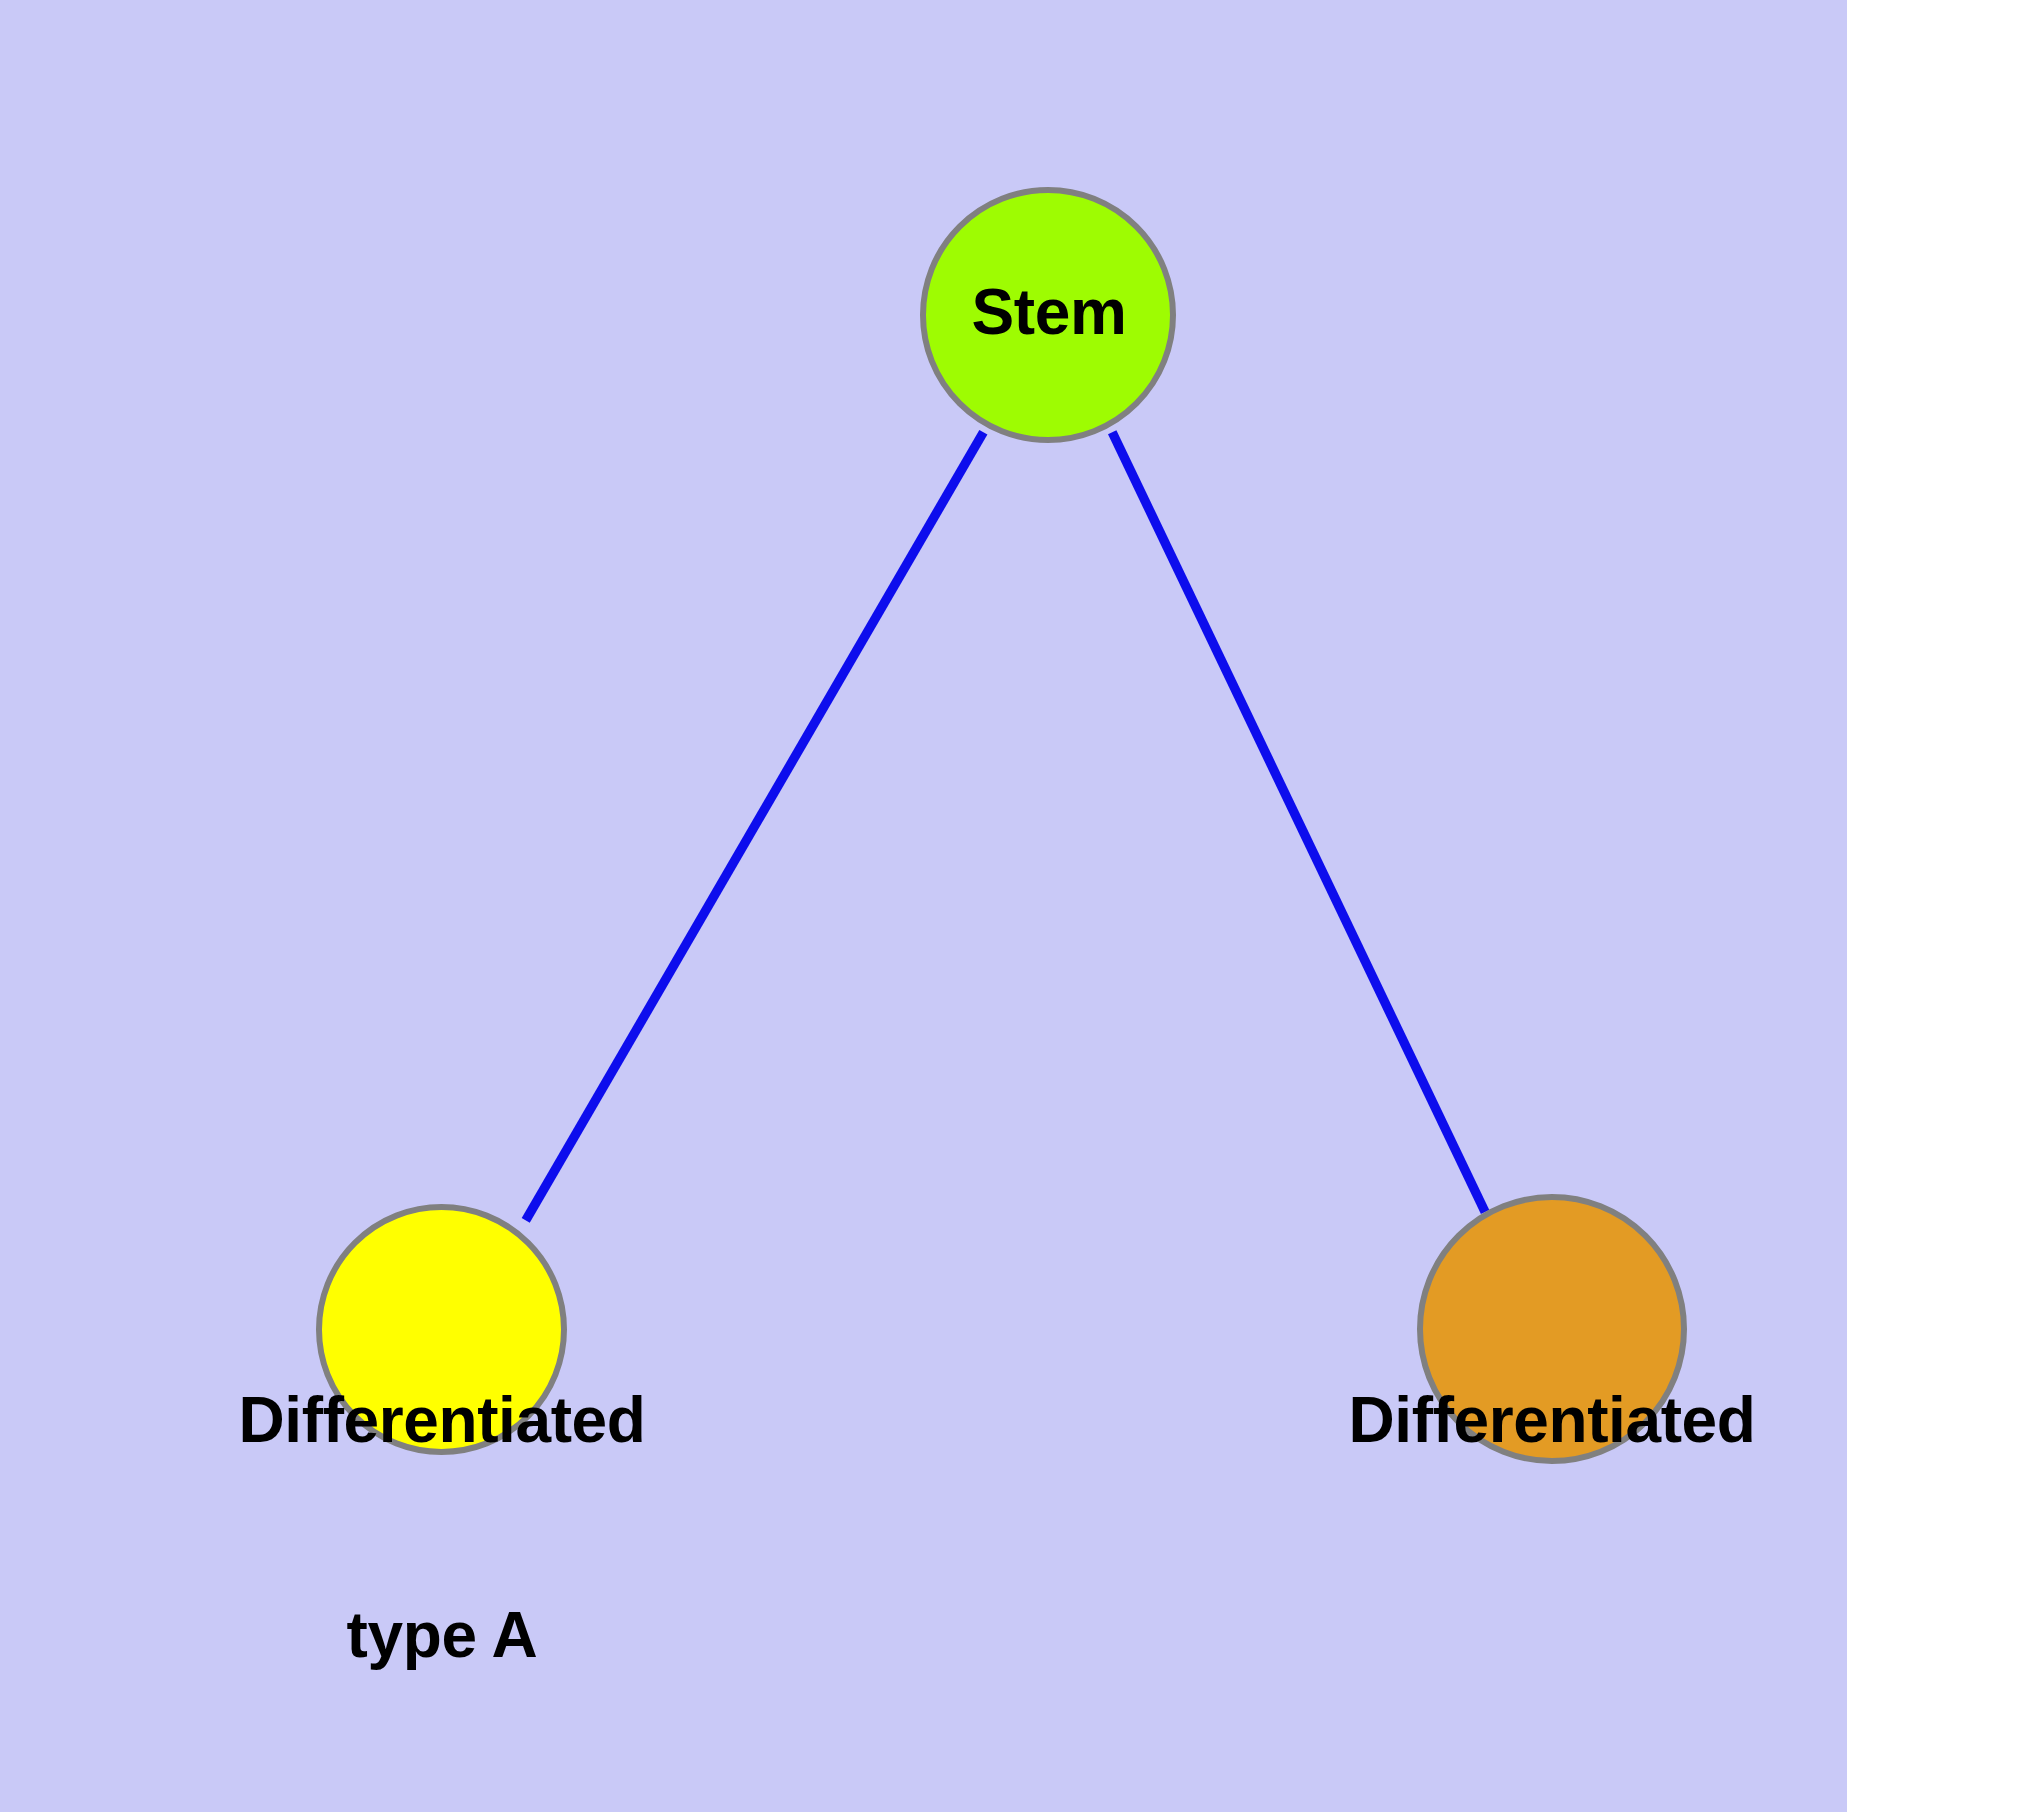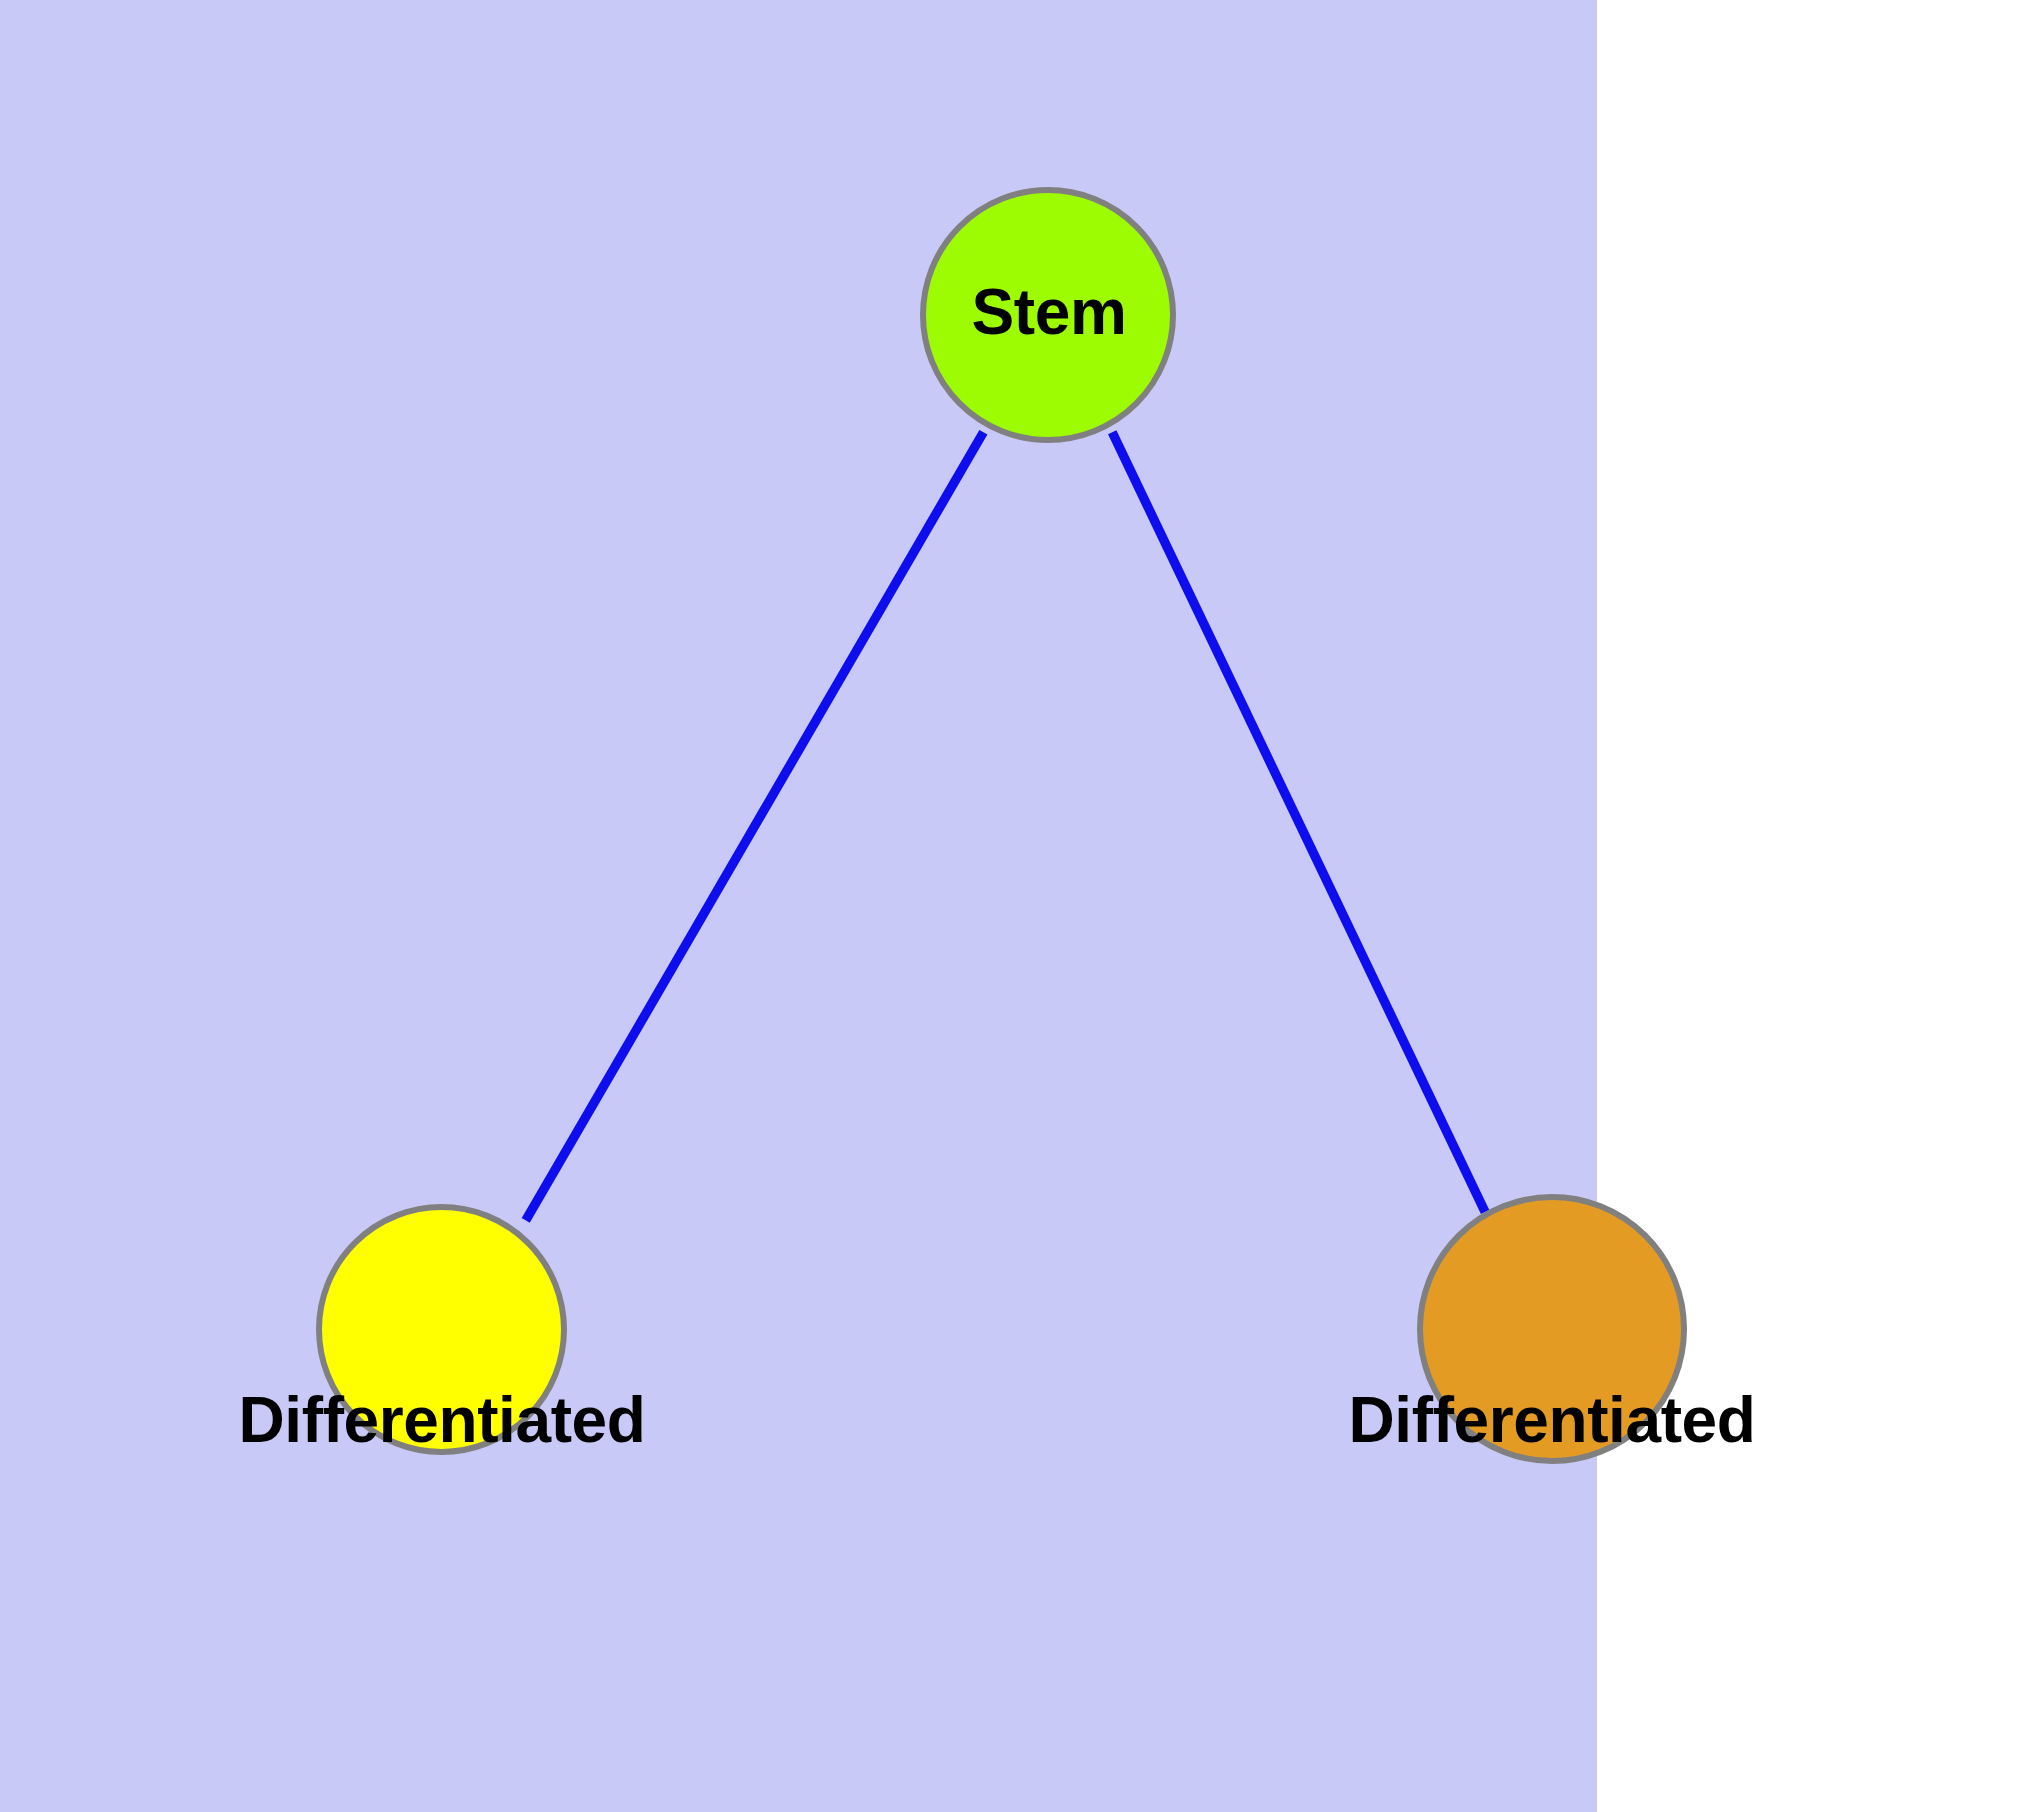--- a/index.html
+++ b/index.html
@@ -85,33 +85,34 @@
   #label-diff-b {
     left: 1213px;
     top: 1242px;
     width: 678px;
     font-size: 64px;
   }
 </style>
 </head>
 <body>
 
-<div id="graph-canvas" style="background: rgb(201, 201, 247); width: 1597px; height: 1812px;">
+<div id="graph-canvas" style="background: rgb(201, 201, 247); width: 1847px; height: 1812px;">
 
   <svg id="edge-layer" viewBox="0 0 2384 2138" xmlns="http://www.w3.org/2000/svg">
     <line id="edge-0" x1="1160" y1="510" x2="620" y2="1440" stroke="#0d0ded" stroke-width="11" stroke-linecap="butt"></line>
     <line id="edge-1" x1="1312" y1="510" x2="1752" y2="1430" stroke="#0d0ded" stroke-width="11" stroke-linecap="butt"></line>
   </svg>
 
   <div class="node" id="node-stem" style="left: 920px; top: 187px; width: 256px; height: 256px; background: rgb(158, 252, 2); border-color: rgb(128, 128, 128);"></div>
   <div class="node-label" id="label-stem">Stem</div>
 
   <div class="node" id="node-diff-a" style="left: 316px; top: 1204px; width: 251px; height: 251px; background: rgb(255, 255, 0); border-color: rgb(128, 128, 128);"></div>
   <div class="node-label" id="label-diff-a">
     <div>Differentiated</div>
+    <div>type A</div>
   </div>
 
   <div class="node" id="node-diff-b" style="left: 1417px; top: 1194px; width: 270px; height: 270px; background: rgb(227, 155, 36); border-color: rgb(128, 128, 128);"></div>
   <div class="node-label" id="label-diff-b">
     <div>Differentiated</div>
   </div>
 
 </div>
 
 

